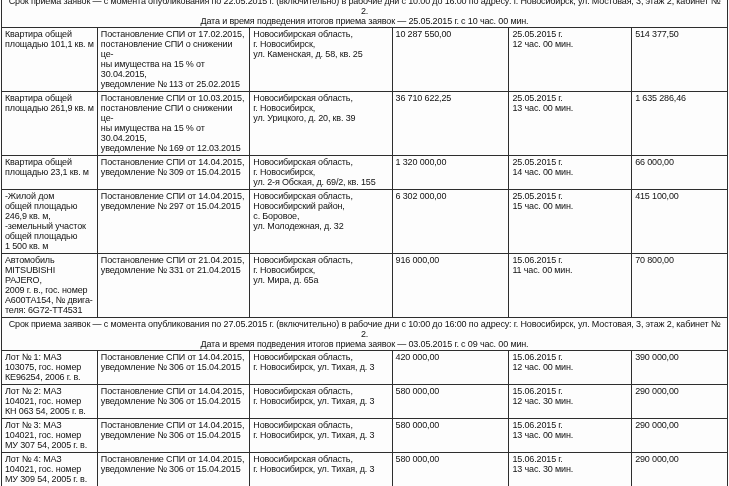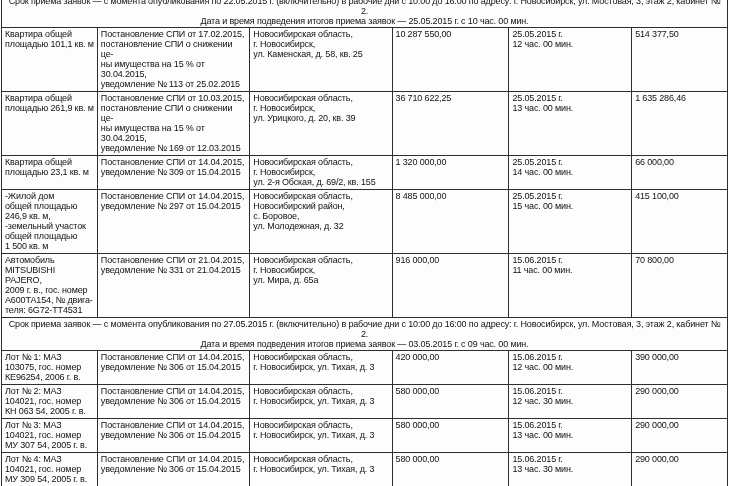--- a/index.html
+++ b/index.html
@@ -127,21 +127,21 @@
 246,9 кв. м,
 -земельный участок
 общей площадью
 1 500 кв. м</td>
     <td class="c-res">Постановление СПИ от 14.04.2015,
 уведомление № 297 от 15.04.2015</td>
     <td class="c-addr">Новосибирская область,
 Новосибирский район,
 с. Боровое,
 ул. Молодежная, д. 32</td>
-    <td class="c-price">8 485 000,00</td>
+    <td class="c-price">6 302 000,00</td>
     <td class="c-date">25.05.2015 г.
 15 час. 00 мин.</td>
     <td class="c-dep">415 100,00</td>
   </tr>
 
   <tr class="data-row">
     <td class="c-prop">Автомобиль
 MITSUBISHI PAJERO,
 2009 г. в., гос. номер
 А600ТА154, № двига-

